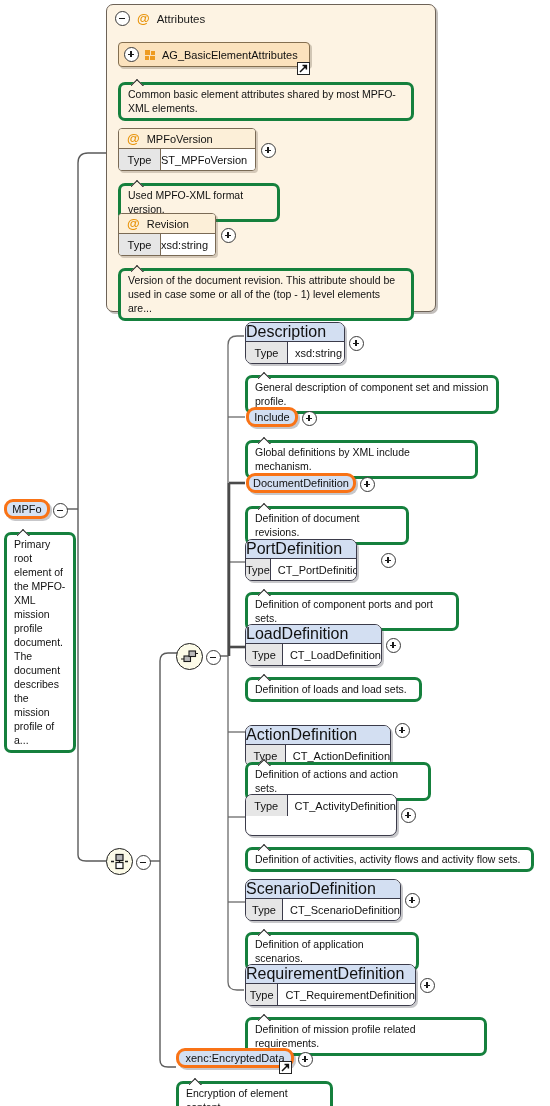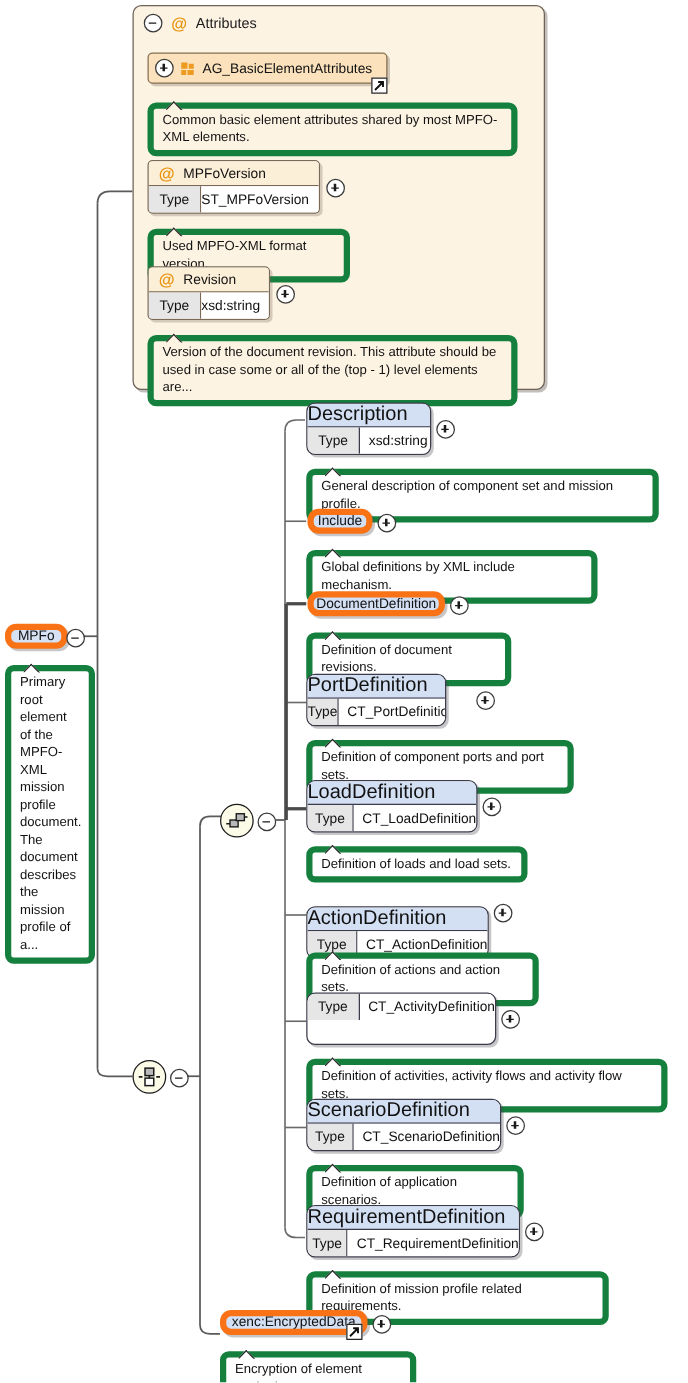--- a/index.html
+++ b/index.html
@@ -207,41 +207,41 @@
     padding-left: 7px;
     font-size: 11px; color: #111;
     box-sizing: border-box;
   }
 
   
   .pill {
     position: absolute;
     height: 20px;
     background: #d3dff2;
-    border: 5px solid #f97316;
+    border: 3px solid #f97316;
     border-radius: 9px;
     box-shadow: 2px 2px 0 rgba(70,70,80,.30);
     box-sizing: border-box;
     display: flex;
     align-items: center;
     justify-content: center;
     padding: 0 20px;
     font-size: 11px;
     color: #111;
     white-space: nowrap;
   }
   .pill.root {
     background: #d6e2f4;
   }
 
   
   .note {
     position: absolute;
     background: #ffffff;
-    border: 5px solid #15803d;
+    border: 3px solid #15803d;
     border-radius: 7px;
     box-sizing: border-box;
     padding: 2px 7px 3px 7px;
     font-size: 10.5px;
     line-height: 14px;
     color: #111;
   }
   .note .tip {
     position: absolute;
     left: 10px; top: -7px;
@@ -408,21 +408,21 @@
   <div class="el-box" style="left:245px; top:322px; width:100px; height:42px;">
     <div class="hdr">
       <span>Description</span>
     </div>
     <div class="row">
       <span class="k">Type</span>
       <span class="v">xsd:string</span>
     </div>
   </div>
   <span class="toggle plus abs" style="left:349px; top:336px;"></span>
-  <div class="note" style="left:245px; top:375px; width:282px;">
+  <div class="note" style="left:245px; top:375px; width:254px;">
     <span class="tip"></span>
     <span>General description of component set and mission profile.</span>
   </div>
 
   <div class="pill" style="left:246px; top:407px; width:52px;">
     <span>Include</span>
   </div>
   <span class="toggle plus abs" style="left:302px; top:411px;"></span>
   <div class="note" style="left:245px; top:440px; width:233px;">
     <span class="tip"></span>

